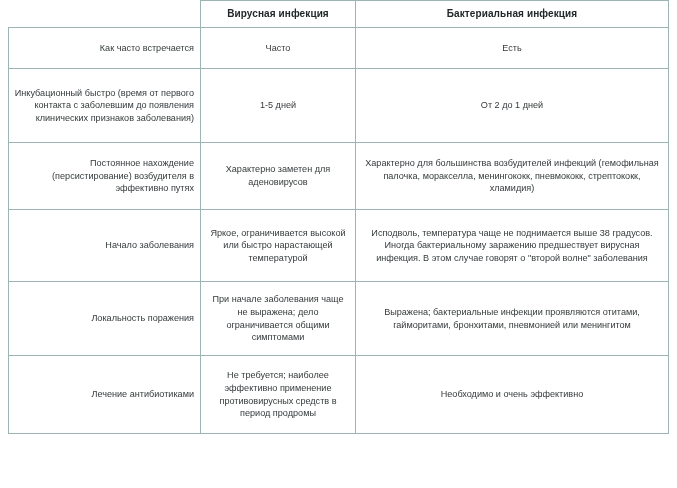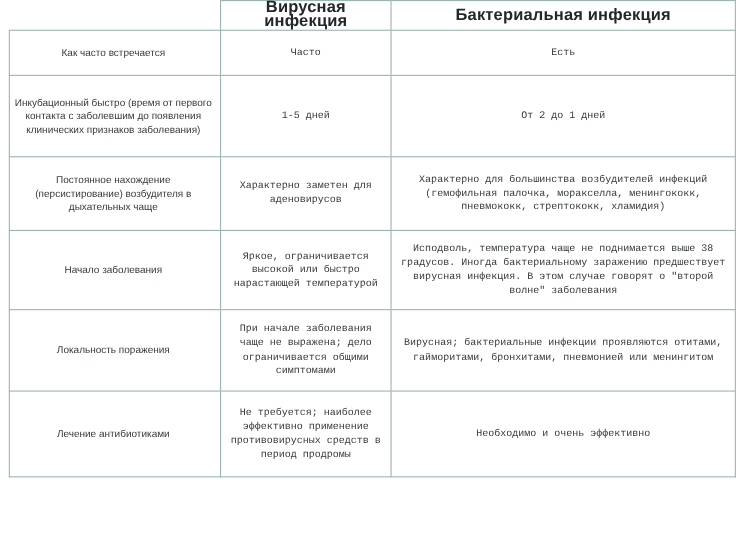--- a/index.html
+++ b/index.html
@@ -40,41 +40,40 @@
     background: #ffffff;
   }
 
   
   #comparison-table thead th {
     height: 26px;
     padding-top: 0;
     padding-bottom: 0;
     text-align: center;
     font-weight: bold;
-    font-size: 15px;
+    font-size: 10px;
     color: #222829;
     letter-spacing: 0.01em;
   }
   #comparison-table thead th.corner {
     border-left-color: transparent;
     border-top-color: transparent;
     border-bottom-color: #9cb4b2;
   }
 
   
   #comparison-table tbody td.label-cell {
-    text-align: center;
+    text-align: right;
     padding-left: 3px;
     padding-right: 6px;
   }
   #comparison-table tbody td.value-cell {
     text-align: center;
     padding-left: 6px;
     padding-right: 6px;
-    font-family: Liberation Mono, monospace;
   }
 
   .row-r0 td { height: 34px; }
   .row-r1 td { height: 67px; }
   .row-r2 td { height: 60px; }
   .row-r3 td { height: 39px; }
   .row-r4 td { height: 65px; }
   .row-r5 td { height: 67px; }
   .row-r6 td { height: 38px; }
   .row-r7 td { height: 71px; }
@@ -118,21 +117,21 @@
       <td class="value-cell">
           <span class="cell-text">1-5 дней</span>
         </td>
       <td class="value-cell">
           <span class="cell-text">От 2 до 1 дней</span>
         </td>
     </tr>
 
     <tr class="row-r2">
       <td class="label-cell">
-          <span class="cell-text">Постоянное нахождение (персистирование) возбудителя в дыхательных чаще</span>
+          <span class="cell-text">Постоянное нахождение (персистирование) возбудителя в эффективно путях</span>
         </td>
       <td class="value-cell">
           <span class="cell-text">Характерно заметен для аденовирусов</span>
         </td>
       <td class="value-cell">
           <span class="cell-text">Характерно для большинства возбудителей инфекций (гемофильная палочка, моракселла, менингококк, пневмококк, стрептококк, хламидия)</span>
         </td>
     </tr>
 
 
@@ -149,21 +148,21 @@
     </tr>
 
     <tr class="row-r5">
       <td class="label-cell">
           <span class="cell-text">Локальность поражения</span>
         </td>
       <td class="value-cell">
           <span class="cell-text">При начале заболевания чаще не выражена; дело ограничивается общими симптомами</span>
         </td>
       <td class="value-cell">
-          <span class="cell-text">Вирусная; бактериальные инфекции проявляются отитами, гайморитами, бронхитами, пневмонией или менингитом</span>
+          <span class="cell-text">Выражена; бактериальные инфекции проявляются отитами, гайморитами, бронхитами, пневмонией или менингитом</span>
         </td>
     </tr>
 
 
     <tr class="row-r7">
       <td class="label-cell">
           <span class="cell-text">Лечение антибиотиками</span>
         </td>
       <td class="value-cell">
           <span class="cell-text">Не требуется; наиболее эффективно применение противовирусных средств в период продромы</span>

